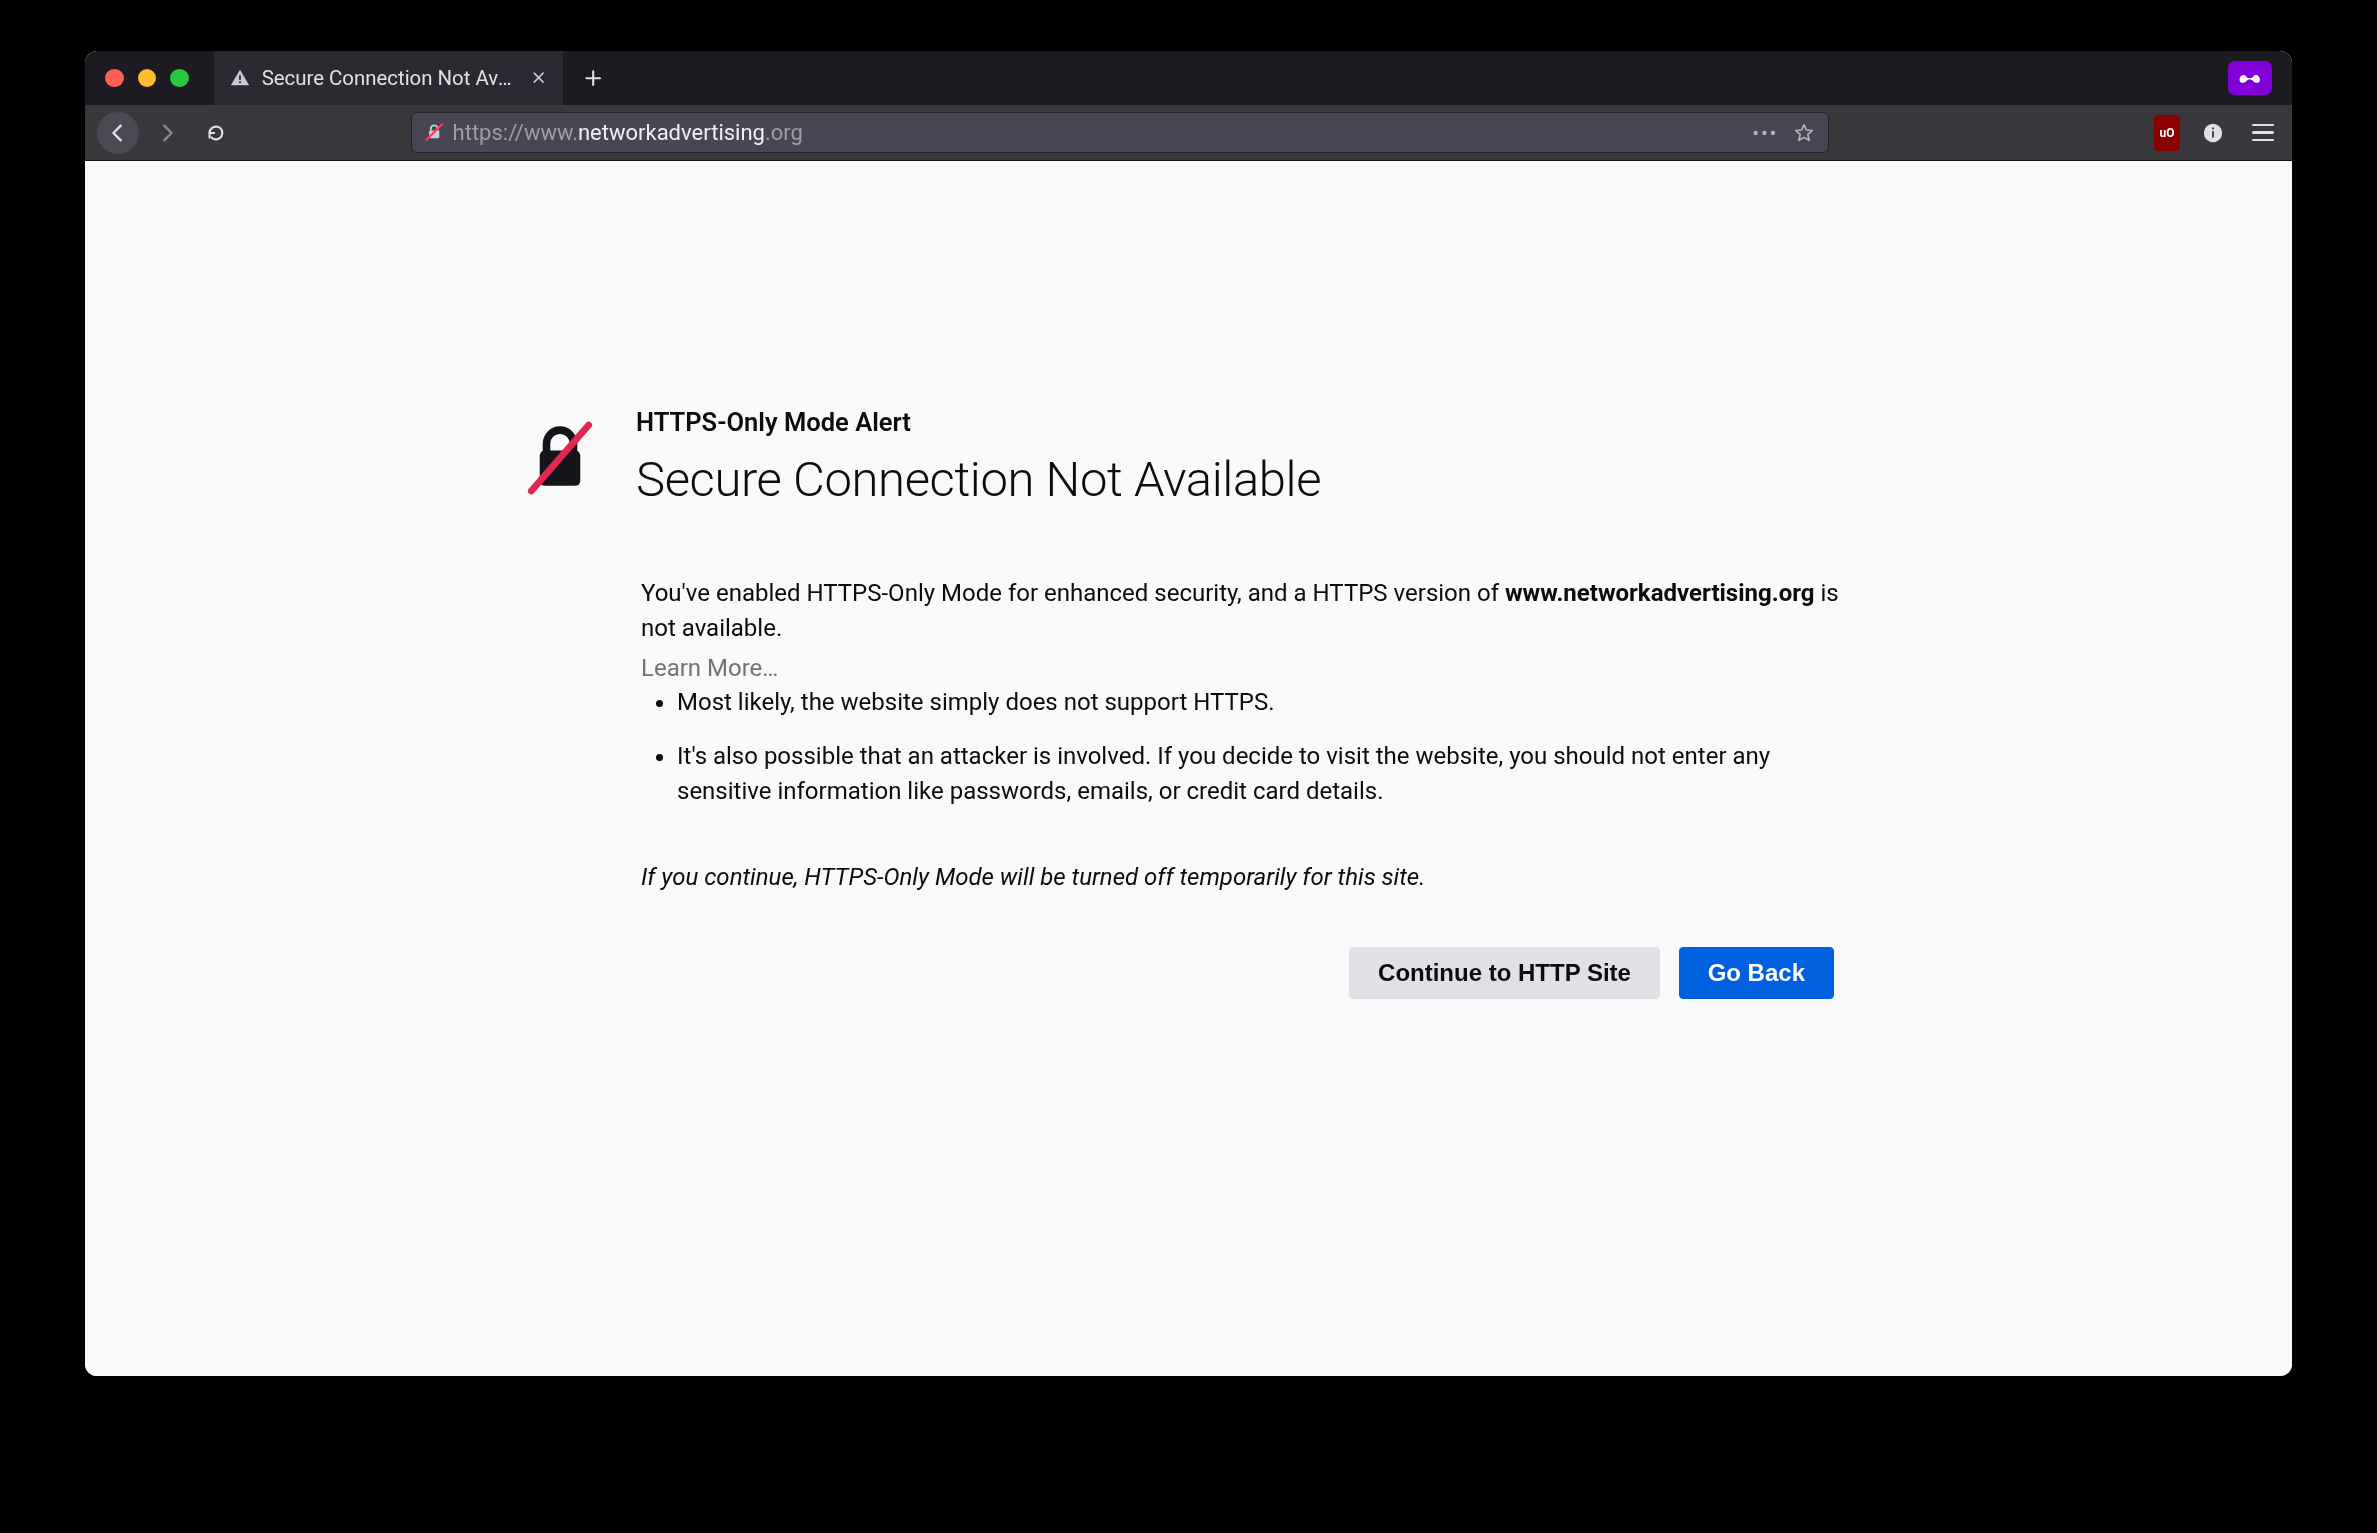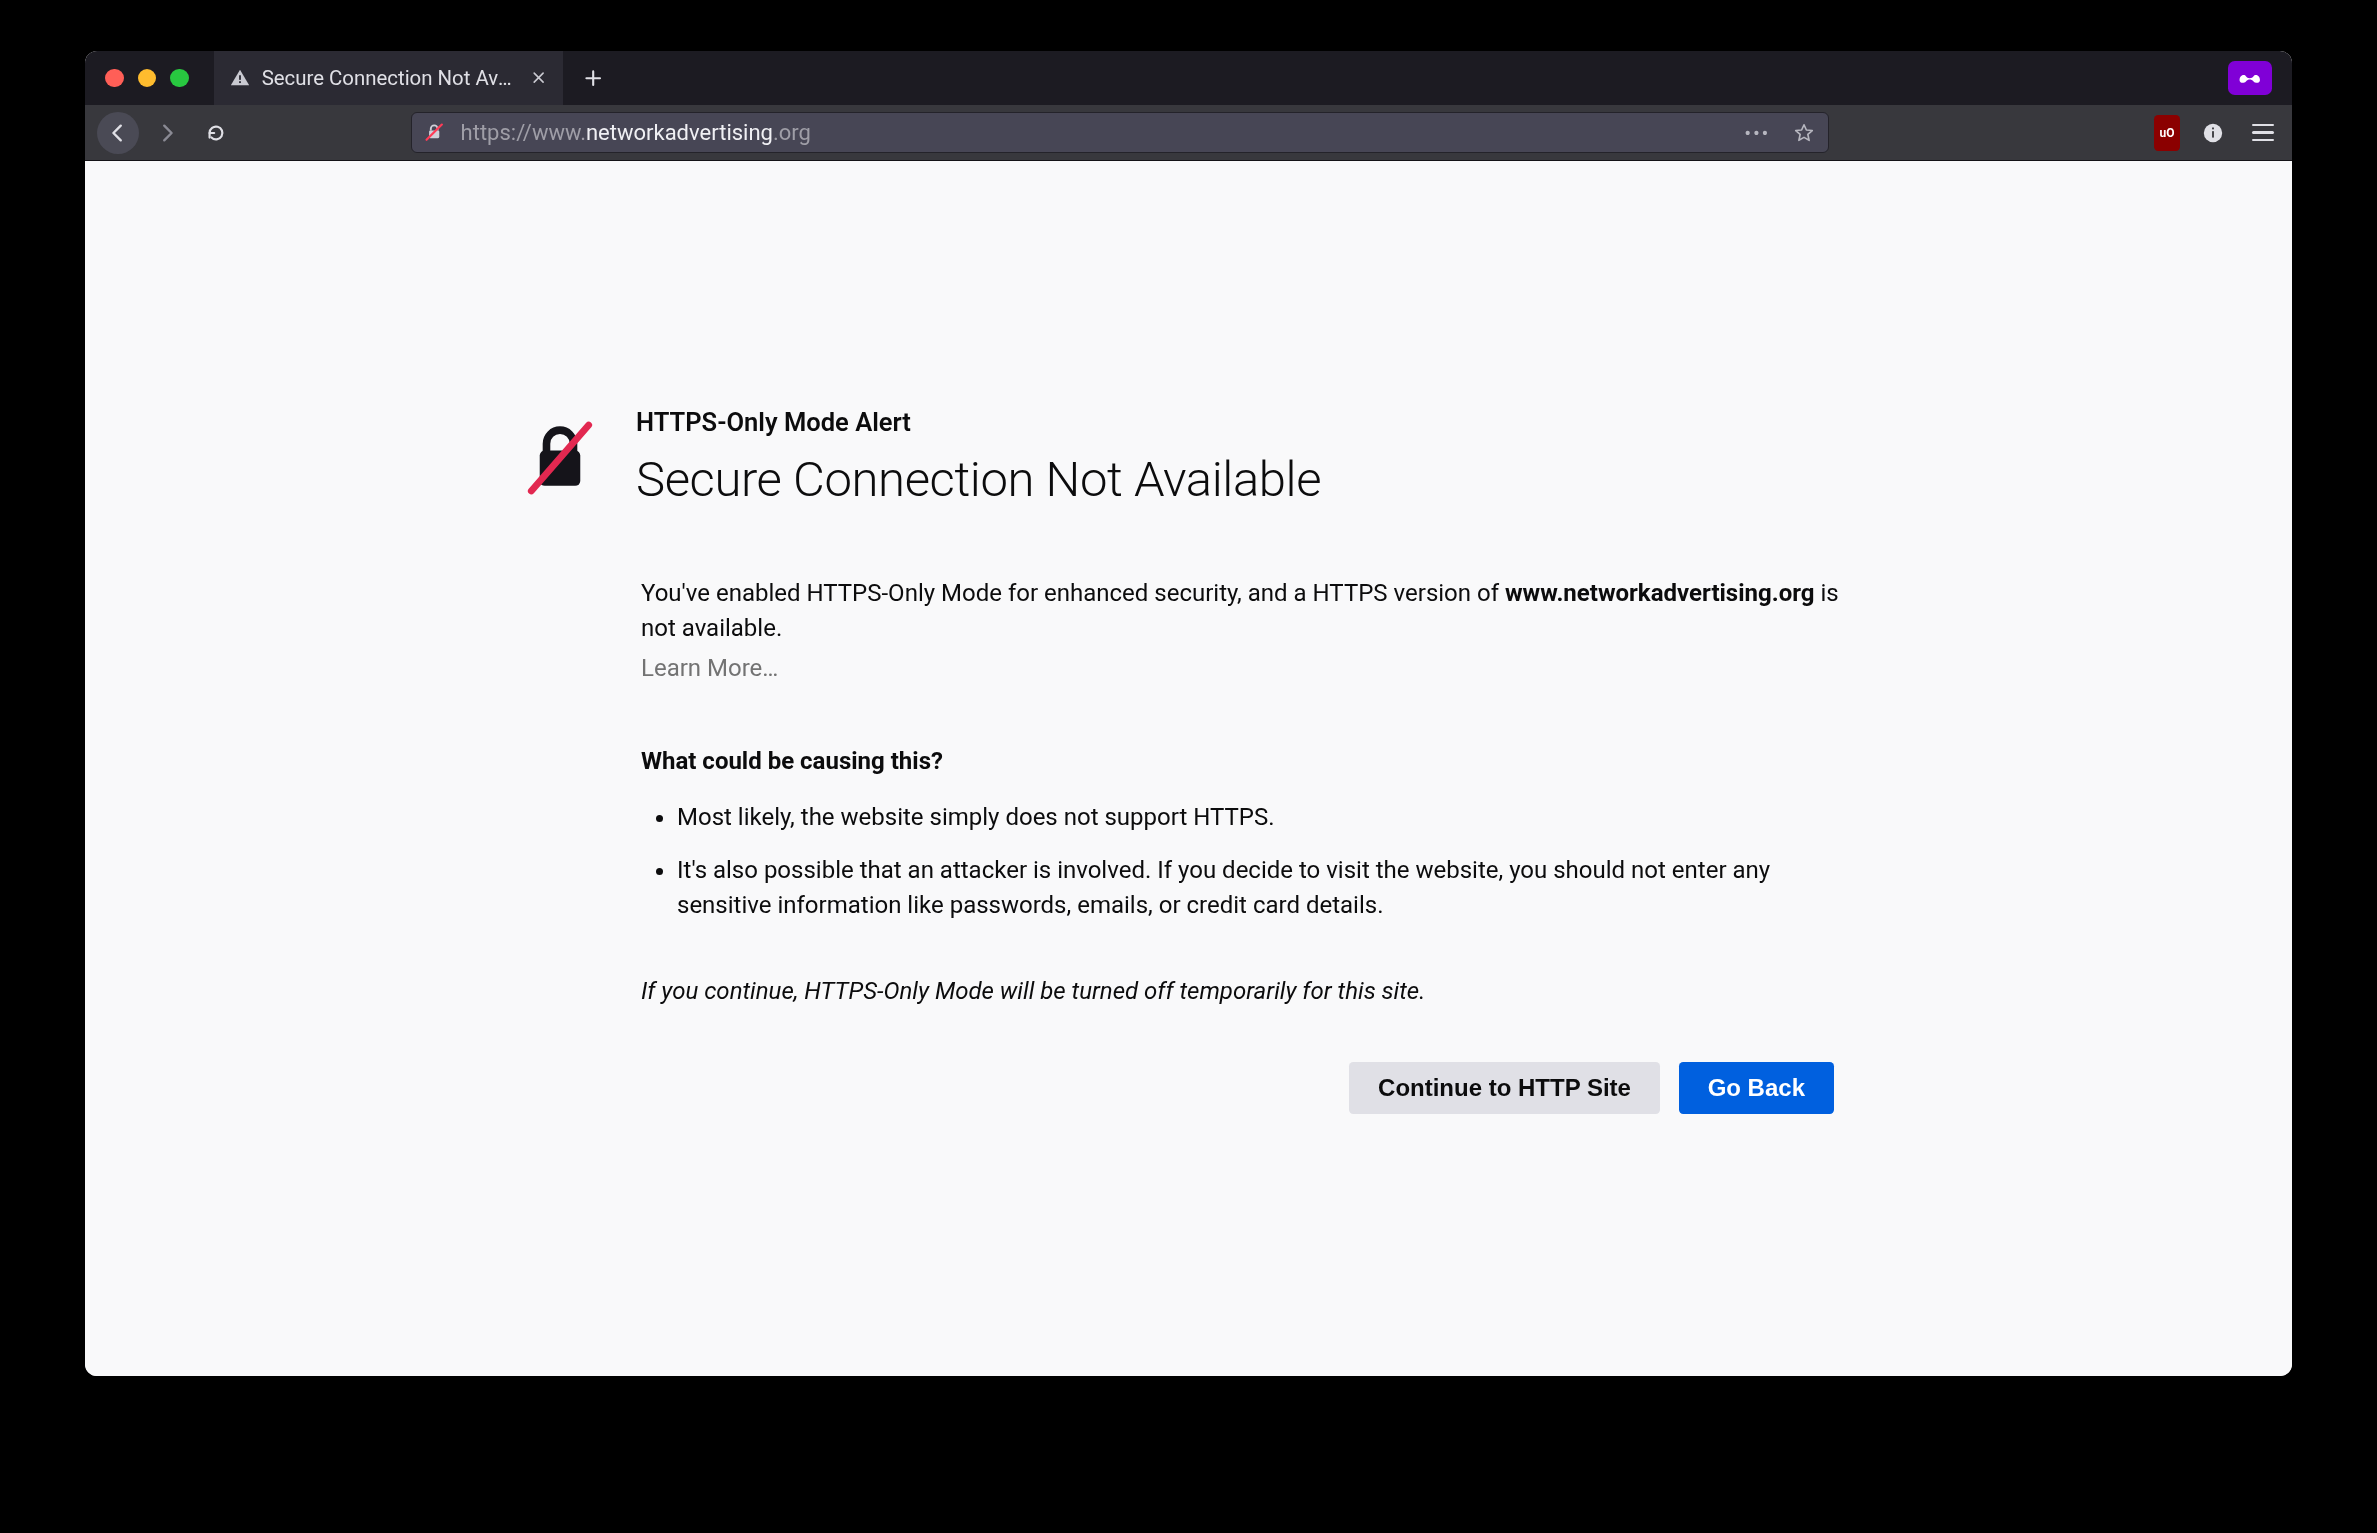--- a/index.html
+++ b/index.html
@@ -92,21 +92,21 @@
     width: 1418px;
     height:41px;
     background:#474655;
     border:0.8px solid #24232a;
     border-radius:6px;
     display:flex;
     align-items:center;
     padding:0 8.5px 0 12px;
     color:#b6b6bf;
     font-size:22px;
-    gap:16px;
+    gap:8px;
   }
   .urlbar .site-icon svg { width:20.4px; height:20.4px; display:block; }
   .url-text { flex:1; white-space:nowrap; overflow:hidden; }
   .url-text .scheme { color:#9f9ea7; }
   .url-text .host   { color:#f0f0f4; }
   .url-text .tld    { color:#9f9ea7; }
   .urlbar .action { width:31px; height:31px; display:flex; align-items:center; justify-content:center; color:#b6b6bf; }
   .urlbar .dots { font-size:20.4px; letter-spacing:1.7px; }
 
   .right-icons { margin-left:auto; display:flex; align-items:center; gap:20.4px; padding-left:13.6px; }
@@ -275,21 +275,20 @@
           <div class="line2">Secure Connection Not Available</div>
         </div>
       </div>
 
       <div class="body-text">
         <p class="para1">
           <span>You've enabled HTTPS-Only Mode for enhanced security, and a HTTPS version of </span><span class="domain">www.networkadvertising.org</span><span> is not available.</span>
         </p>
         <a href="#" class="learn">Learn More…</a>
 
-        <h3>What could be causing this?</h3>
         <ul>
           <li>Most likely, the website simply does not support HTTPS.</li>
           <li>It's also possible that an attacker is involved. If you decide to visit the website, you should not enter any sensitive information like passwords, emails, or credit card details.</li>
         </ul>
 
         <p class="continue-note">If you continue, HTTPS-Only Mode will be turned off temporarily for this site.</p>
       </div>
 
       <div class="buttons">
         <button class="btn secondary">Continue to HTTP Site</button>

